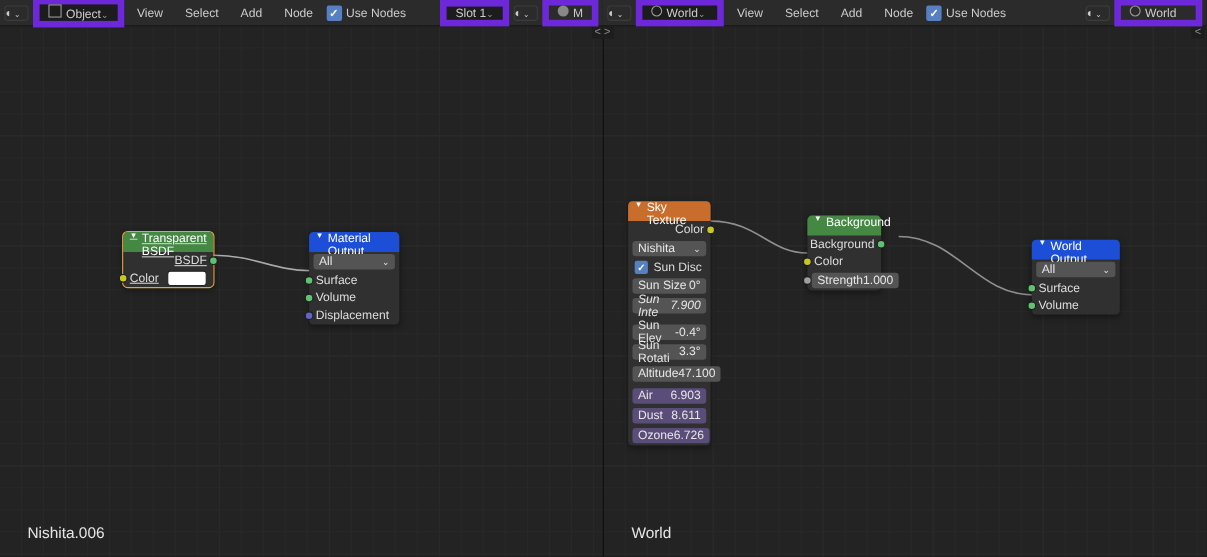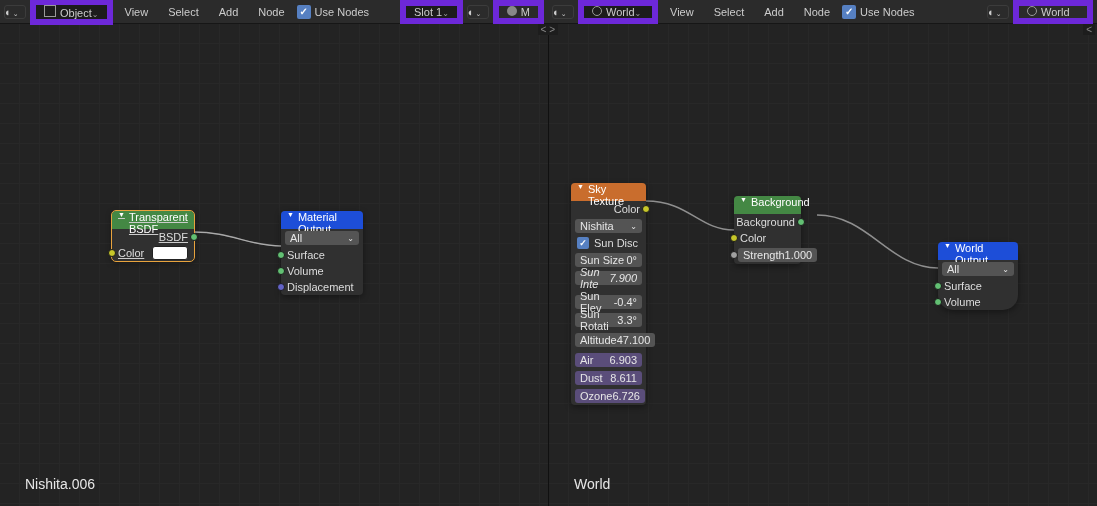--- a/index.html
+++ b/index.html
@@ -247,21 +247,21 @@
       </div>
     <div class="wrow" style="position:relative">
         <span class="sock l s-value" style="left:-4px;top:5px"></span>
         <div class="widget">
           <span class="wl">Strength</span>
           <span class="wr">1.000</span>
         </div>
       </div>
   </div>
 
-  <div class="node" style="left:389px; top:218px; width:80px;border-radius:15px;">
+  <div class="node" style="left:389px; top:194px; width:80px;">
     <div class="node-header hdr-output">
         <span class="tri">▼</span>
         <span>World Output</span>
       </div>
     <div class="wrow">
         <div class="widget dd">
           <span>All</span>
           <span class="chev">⌄</span>
         </div>
       </div>

